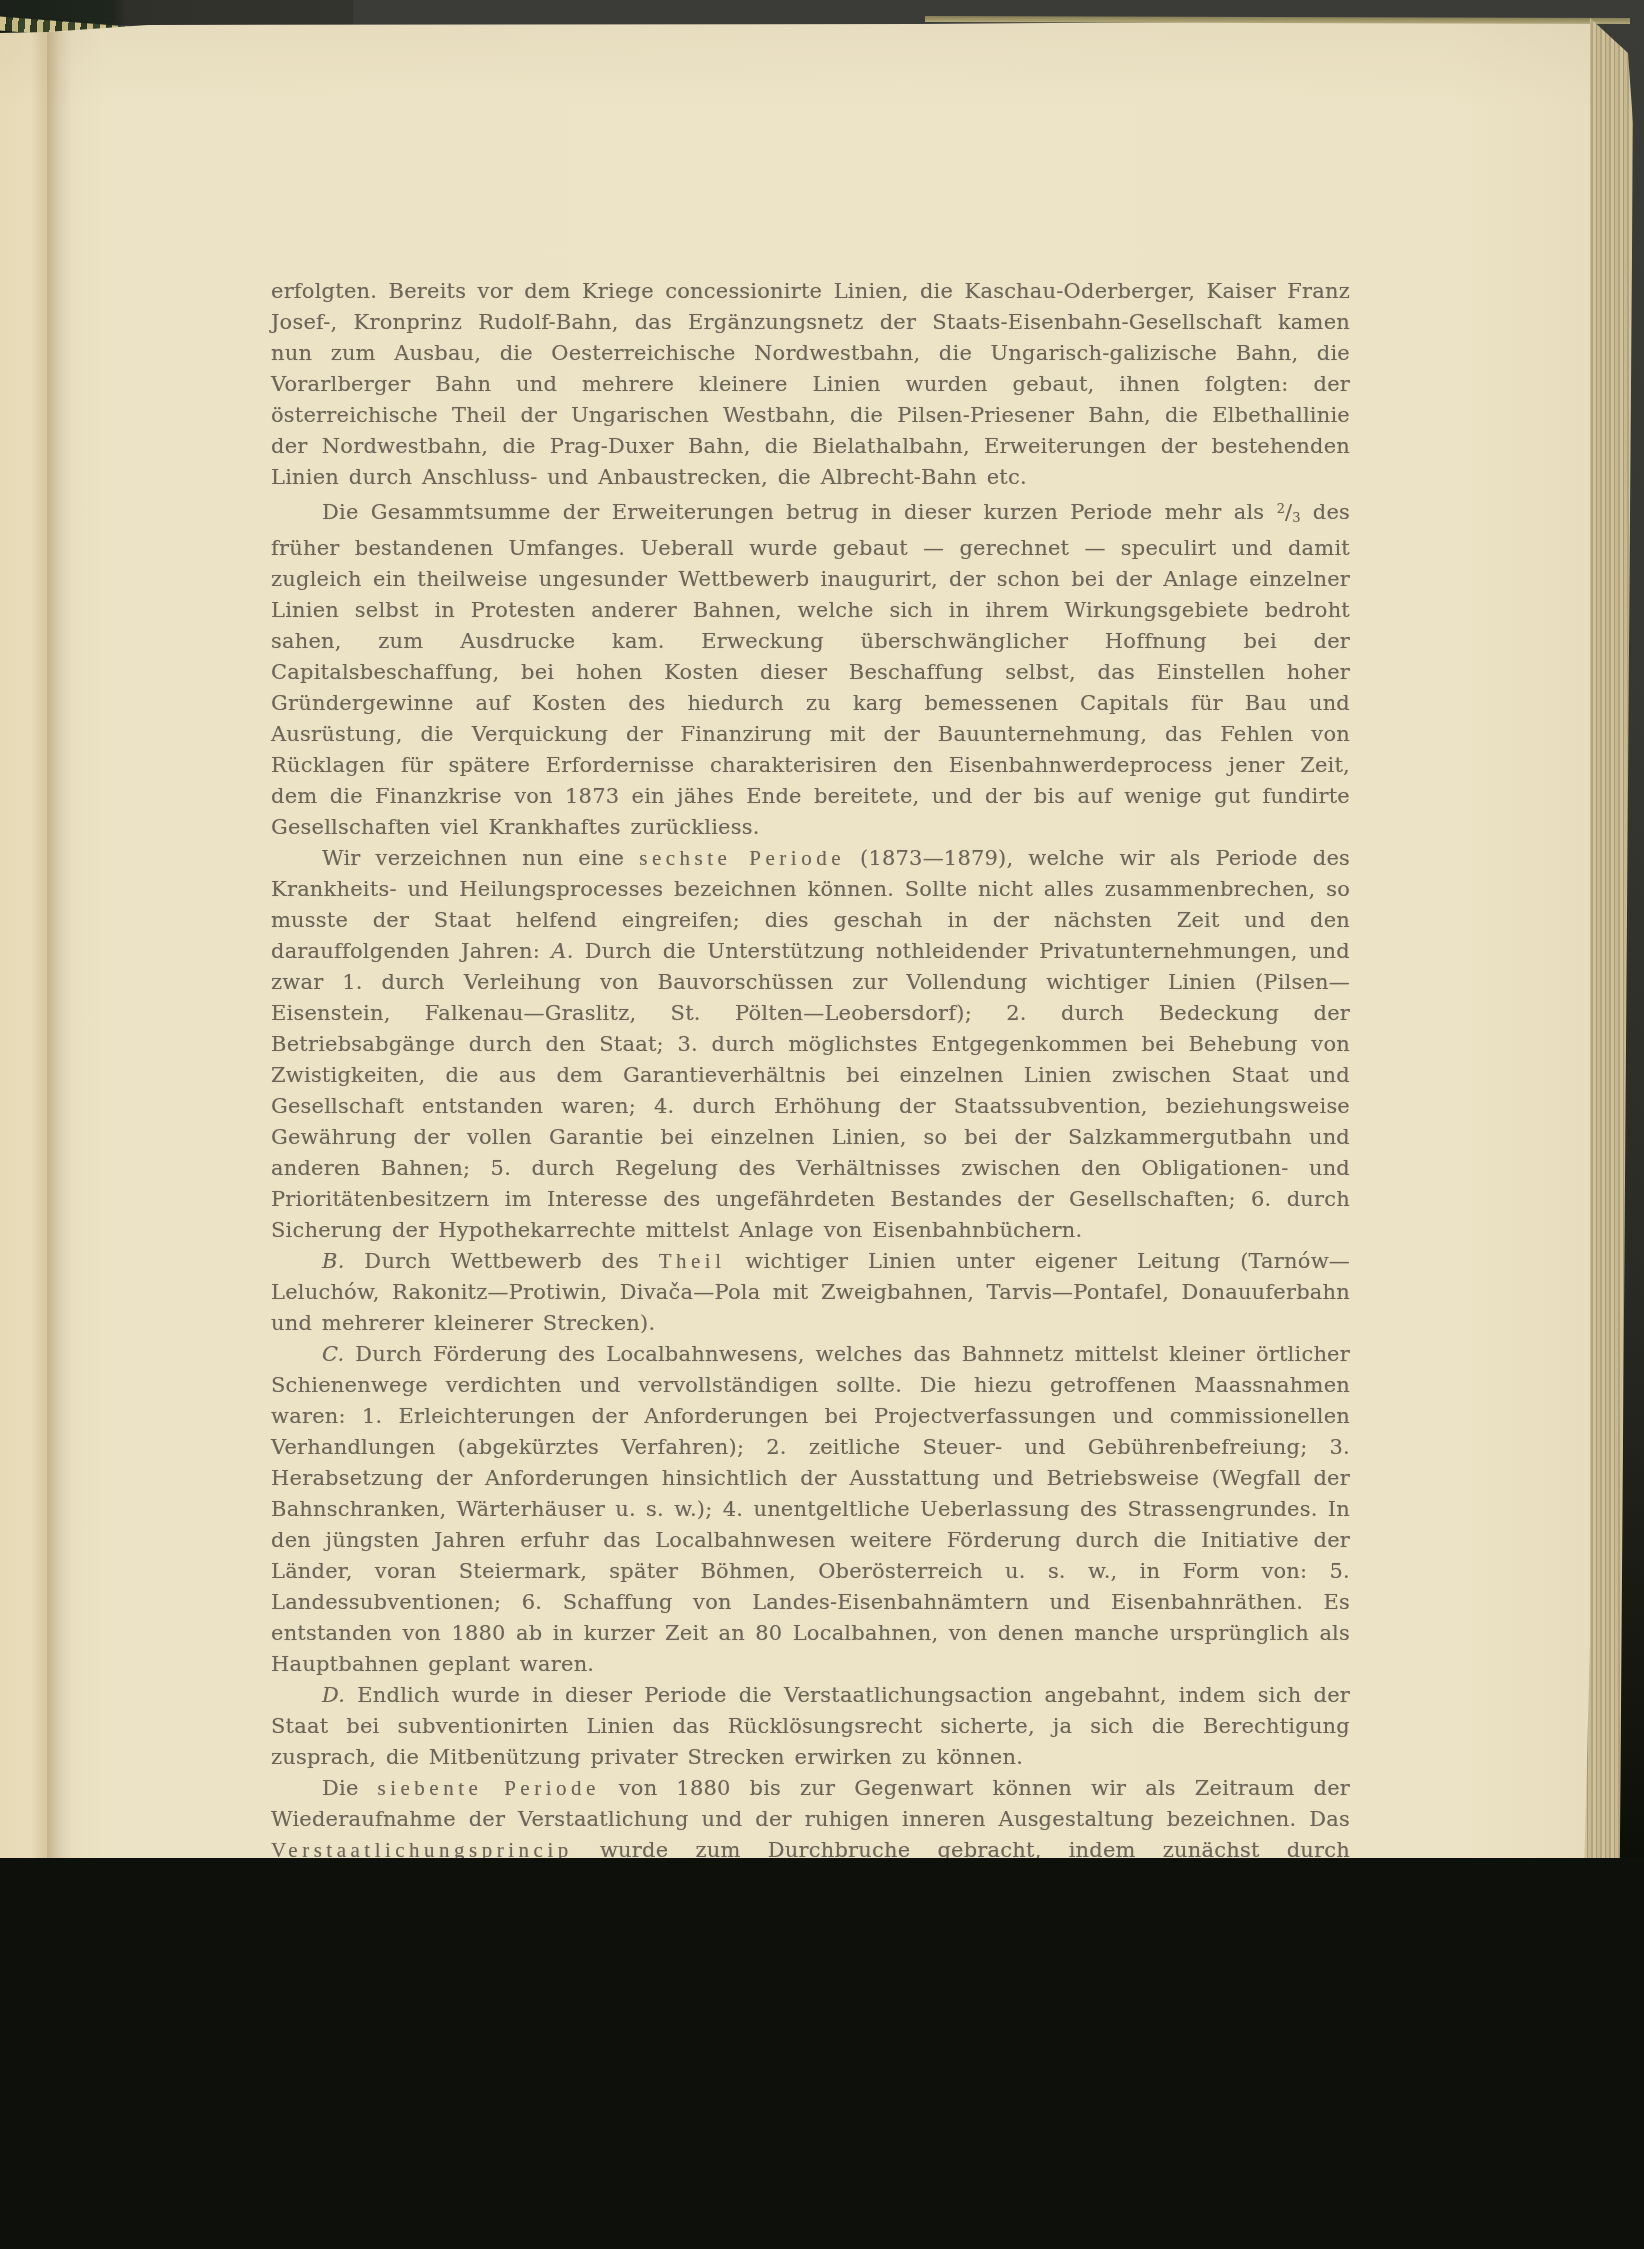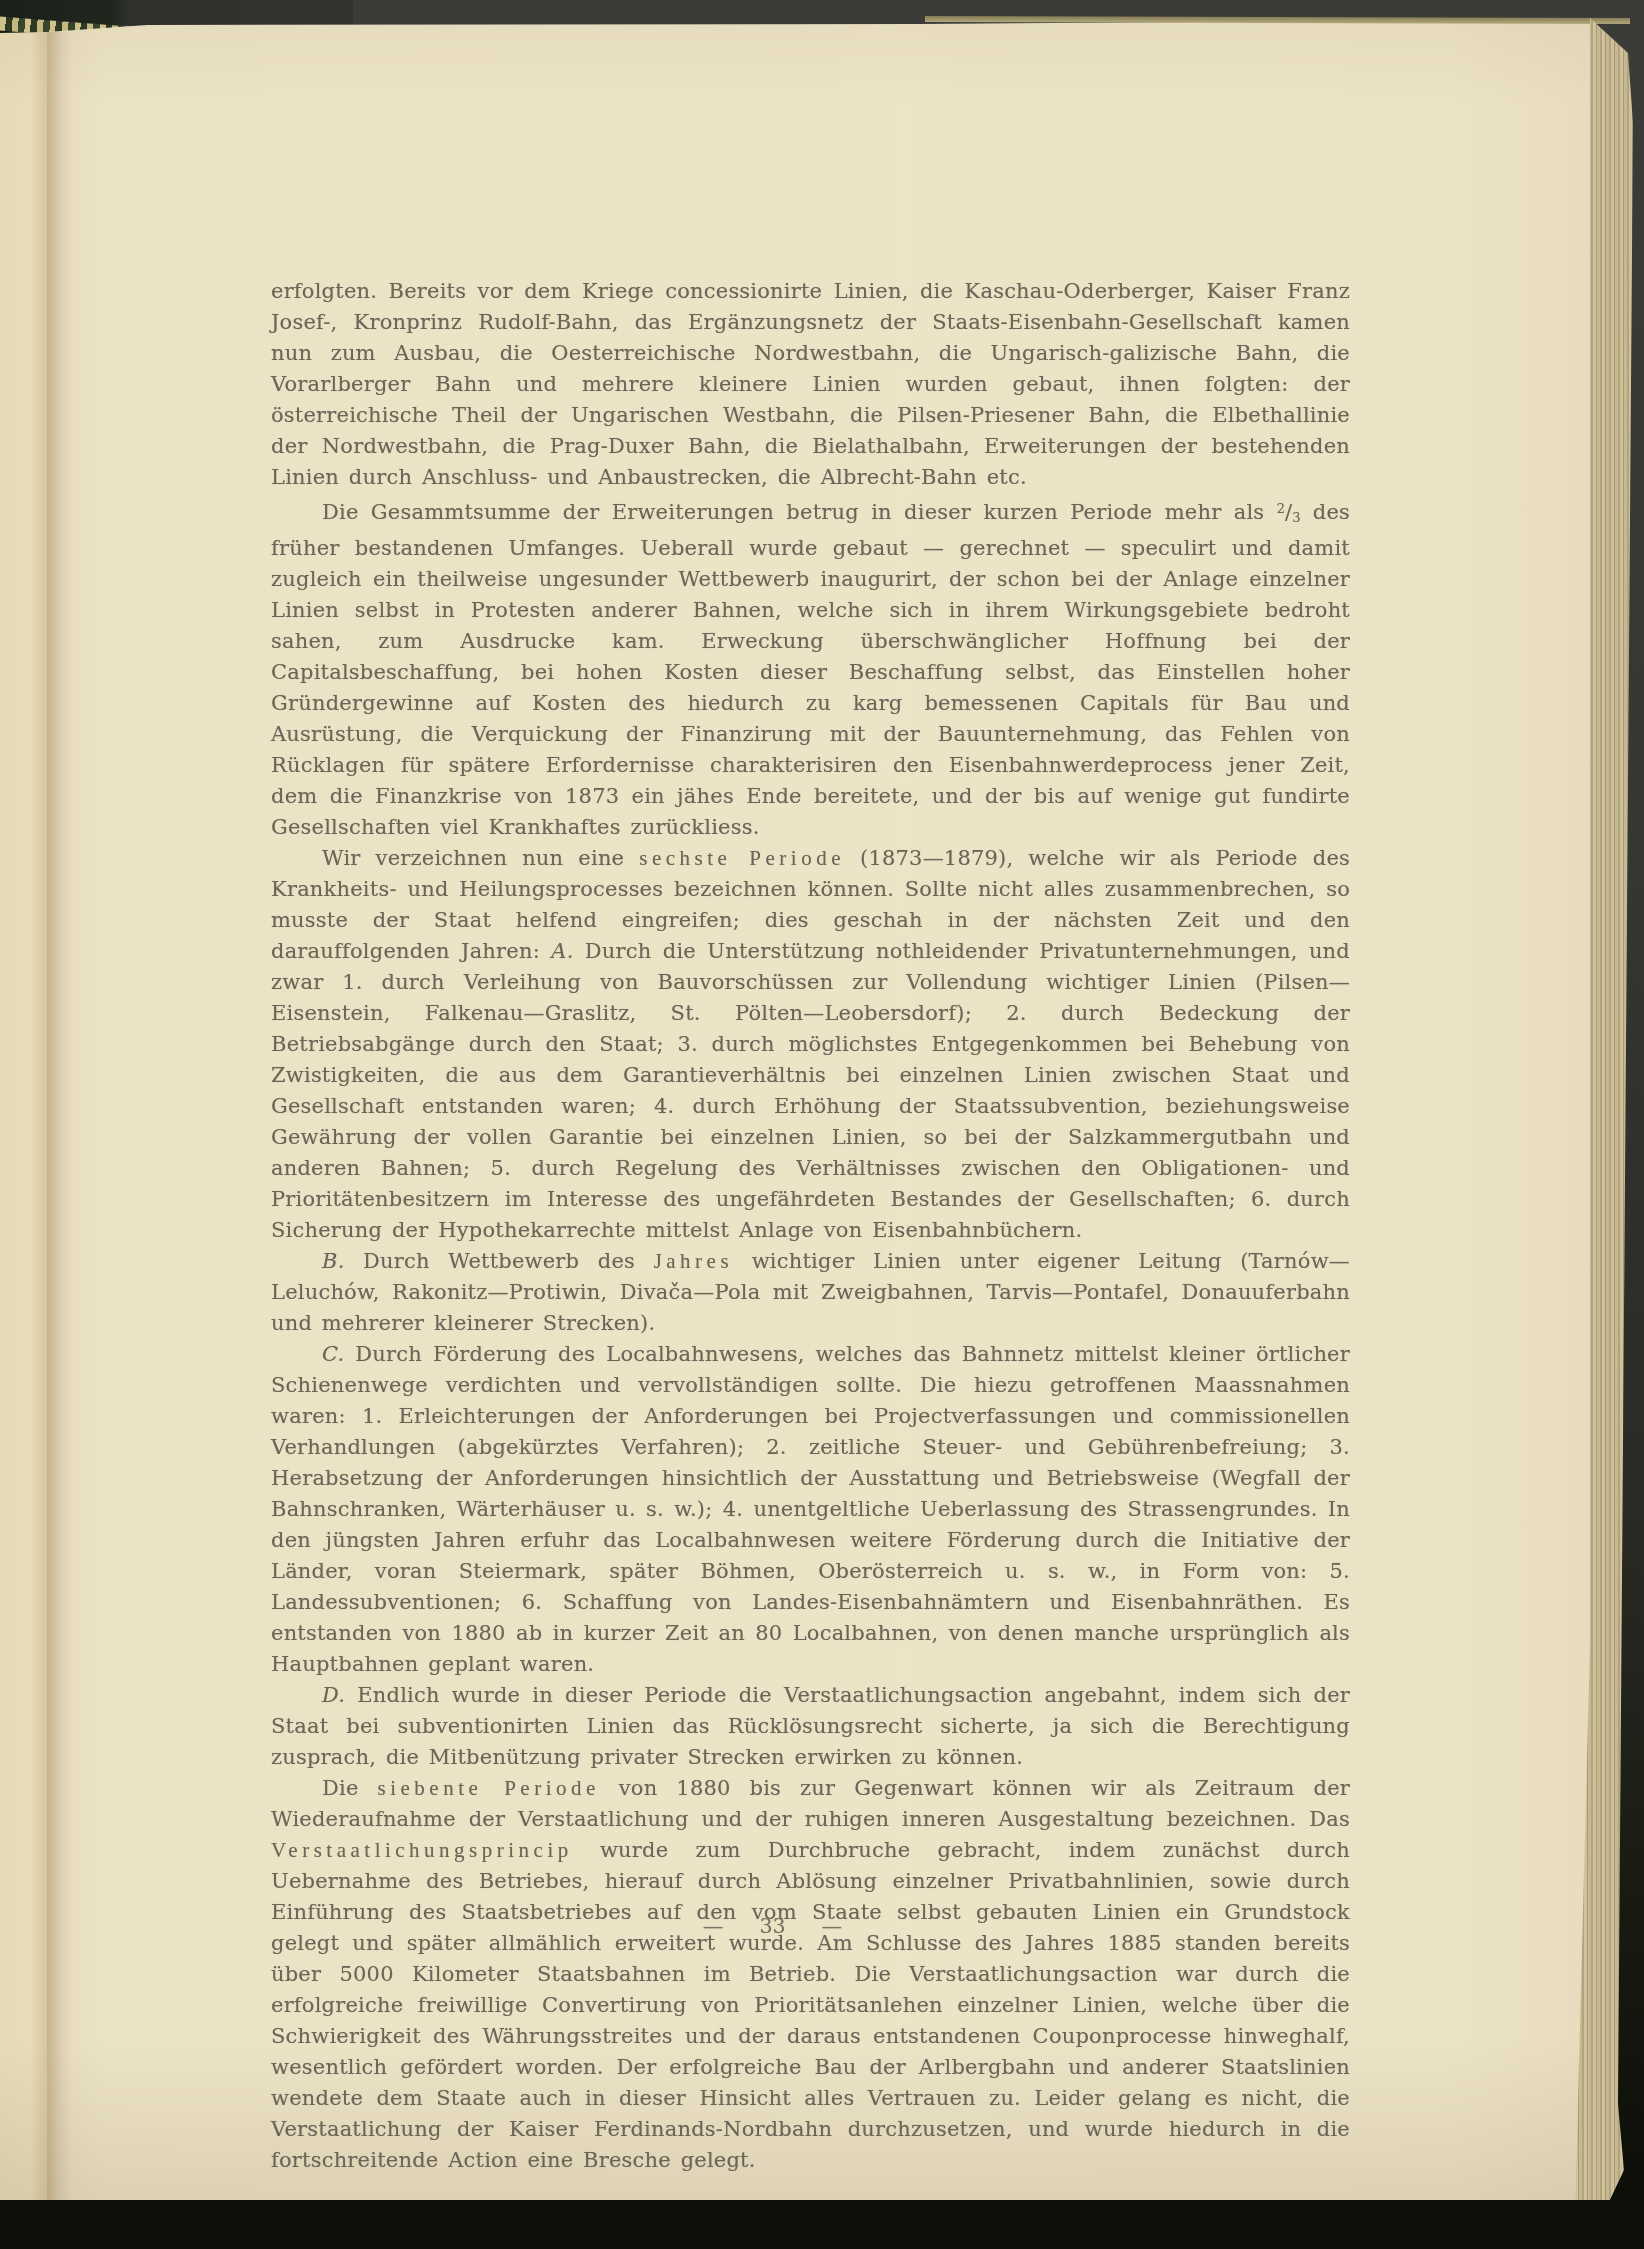--- a/index.html
+++ b/index.html
@@ -1,18 +1,18 @@
 <!DOCTYPE html>
 <html style="font-size:13px"><head>
 <meta charset="utf-8">
 <style>
   html,body{margin:0;padding:0;background:#0e100b;}
   .scene{
     position:relative;
-    width:1644px;height:2200px;
+    width:1644px;height:1858px;
     overflow:hidden;
     background:linear-gradient(180deg,#3b3b38 0%,#363632 38%,#2a2b25 68%,#191b13 86%,#0c0e08 100%);
     font-family:"DejaVu Serif","Liberation Serif",serif;
   }
   
   .cover-corner{
     position:absolute;left:0;top:0;width:353px;height:25px;
     background:linear-gradient(90deg,#1b211a 0%,#1f261d 32%,#30302b 36%,#34342f 100%);
   }
   .cover-flap{
@@ -94,21 +94,21 @@
   <div class="headband-bottom"></div>
 
   <div class="page">
     <div class="gutter-shadow"></div>
     <div class="gutter-crease"></div>
 
     <div class="text-block">
         <p class="para no-indent"><span>erfolgten.  Bereits vor dem Kriege concessionirte Linien, die Kaschau-Oderberger, Kaiser Franz Josef-, Kronprinz Rudolf-Bahn, das Ergänzungsnetz der Staats-Eisenbahn-Gesellschaft kamen nun zum Ausbau, die Oesterreichische Nordwestbahn, die Ungarisch-galizische Bahn, die Vorarlberger Bahn und mehrere kleinere Linien wurden gebaut, ihnen folgten: der österreichische Theil der Ungarischen Westbahn, die Pilsen-Priesener Bahn, die Elbethallinie der Nordwestbahn, die Prag-Duxer Bahn, die Bielathalbahn, Erweiterungen der bestehenden Linien durch Anschluss- und Anbaustrecken, die Albrecht-Bahn etc.</span></p>
         <p class="para"><span>Die Gesammtsumme der Erweiterungen betrug in dieser kurzen Periode mehr als </span><span class="seg-sup">2</span><span>/</span><span class="seg-sub">3</span><span> des früher bestandenen Umfanges.  Ueberall wurde gebaut — gerechnet — speculirt und damit zugleich ein theilweise ungesunder Wettbewerb inaugurirt, der schon bei der Anlage einzelner Linien selbst in Protesten anderer Bahnen, welche sich in ihrem Wirkungsgebiete bedroht sahen, zum Ausdrucke kam.  Erweckung überschwänglicher Hoffnung bei der Capitalsbeschaffung, bei hohen Kosten dieser Beschaffung selbst, das Einstellen hoher Gründergewinne auf Kosten des hiedurch zu karg bemessenen Capitals für Bau und Ausrüstung, die Verquickung der Finanzirung mit der Bauunternehmung, das Fehlen von Rücklagen für spätere Erfordernisse charakterisiren den Eisenbahnwerdeprocess jener Zeit, dem die Finanzkrise von 1873 ein jähes Ende bereitete, und der bis auf wenige gut fundirte Gesellschaften viel Krankhaftes zurückliess.</span></p>
         <p class="para"><span>Wir verzeichnen nun eine </span><span class="seg-spaced">sechste Periode</span><span> (1873—1879), welche wir als Periode des Krankheits- und Heilungsprocesses bezeichnen können.  Sollte nicht alles zusammenbrechen, so musste der Staat helfend eingreifen; dies geschah in der nächsten Zeit und den darauffolgenden Jahren: </span><span class="seg-italic">A.</span><span> Durch die Unterstützung nothleidender Privatunternehmungen, und zwar 1. durch Verleihung von Bauvorschüssen zur Vollendung wichtiger Linien (Pilsen—Eisenstein, Falkenau—Graslitz, St. Pölten—Leobersdorf); 2. durch Bedeckung der Betriebsabgänge durch den Staat; 3. durch möglichstes Entgegenkommen bei Behebung von Zwistigkeiten, die aus dem Garantieverhältnis bei einzelnen Linien zwischen Staat und Gesellschaft entstanden waren; 4. durch Erhöhung der Staatssubvention, beziehungsweise Gewährung der vollen Garantie bei einzelnen Linien, so bei der Salzkammergutbahn und anderen Bahnen; 5. durch Regelung des Verhältnisses zwischen den Obligationen- und Prioritätenbesitzern im Interesse des ungefährdeten Bestandes der Gesellschaften; 6. durch Sicherung der Hypothekarrechte mittelst Anlage von Eisenbahnbüchern.</span></p>
-        <p class="para"><span class="seg-italic">B.</span><span> Durch Wettbewerb des </span><span class="seg-spaced">Jahres</span><span> wichtiger Linien unter eigener Leitung (Tarnów—Leluchów, Rakonitz—Protiwin, Divača—Pola mit Zweigbahnen, Tarvis—Pontafel, Donauuferbahn und mehrerer kleinerer Strecken).</span></p>
+        <p class="para"><span class="seg-italic">B.</span><span> Durch Wettbewerb des </span><span class="seg-spaced">Theil</span><span> wichtiger Linien unter eigener Leitung (Tarnów—Leluchów, Rakonitz—Protiwin, Divača—Pola mit Zweigbahnen, Tarvis—Pontafel, Donauuferbahn und mehrerer kleinerer Strecken).</span></p>
         <p class="para"><span class="seg-italic">C.</span><span> Durch Förderung des Localbahnwesens, welches das Bahnnetz mittelst kleiner örtlicher Schienenwege verdichten und vervollständigen sollte.  Die hiezu getroffenen Maassnahmen waren: 1. Erleichterungen der Anforderungen bei Projectverfassungen und commissionellen Verhandlungen (abgekürztes Verfahren); 2. zeitliche Steuer- und Gebührenbefreiung; 3. Herabsetzung der Anforderungen hinsichtlich der Ausstattung und Betriebsweise (Wegfall der Bahnschranken, Wärterhäuser u. s. w.); 4. unentgeltliche Ueberlassung des Strassengrundes.  In den jüngsten Jahren erfuhr das Localbahnwesen weitere Förderung durch die Initiative der Länder, voran Steiermark, später Böhmen, Oberösterreich u. s. w., in Form von: 5. Landessubventionen; 6. Schaffung von Landes-Eisenbahnämtern und Eisenbahnräthen.  Es entstanden von 1880 ab in kurzer Zeit an 80 Localbahnen, von denen manche ursprünglich als Hauptbahnen geplant waren.</span></p>
         <p class="para"><span class="seg-italic">D.</span><span> Endlich wurde in dieser Periode die Verstaatlichungsaction angebahnt, indem sich der Staat bei subventionirten Linien das Rücklösungsrecht sicherte, ja sich die Berechtigung zusprach, die Mitbenützung privater Strecken erwirken zu können.</span></p>
         <p class="para"><span>Die </span><span class="seg-spaced">siebente Periode</span><span> von 1880 bis zur Gegenwart können wir als Zeitraum der Wiederaufnahme der Verstaatlichung und der ruhigen inneren Ausgestaltung bezeichnen.  Das </span><span class="seg-spaced">Verstaatlichungsprincip</span><span> wurde zum Durchbruche gebracht, indem zunächst durch Uebernahme des Betriebes, hierauf durch Ablösung einzelner Privatbahnlinien, sowie durch Einführung des Staatsbetriebes auf den vom Staate selbst gebauten Linien ein Grundstock gelegt und später allmählich erweitert wurde.  Am Schlusse des Jahres 1885 standen bereits über 5000 Kilometer Staatsbahnen im Betrieb.  Die Verstaatlichungsaction war durch die erfolgreiche freiwillige Convertirung von Prioritätsanlehen einzelner Linien, welche über die Schwierigkeit des Währungsstreites und der daraus entstandenen Couponprocesse hinweghalf, wesentlich gefördert worden.  Der erfolgreiche Bau der Arlbergbahn und anderer Staatslinien wendete dem Staate auch in dieser Hinsicht alles Vertrauen zu.  Leider gelang es nicht, die Verstaatlichung der Kaiser Ferdinands-Nordbahn durchzusetzen, und wurde hiedurch in die fortschreitende Action eine Bresche gelegt.</span></p>
       </div>
 
     <div class="page-number">
       <span>—</span>
       <span>33</span>
       <span>—</span>
     </div>

